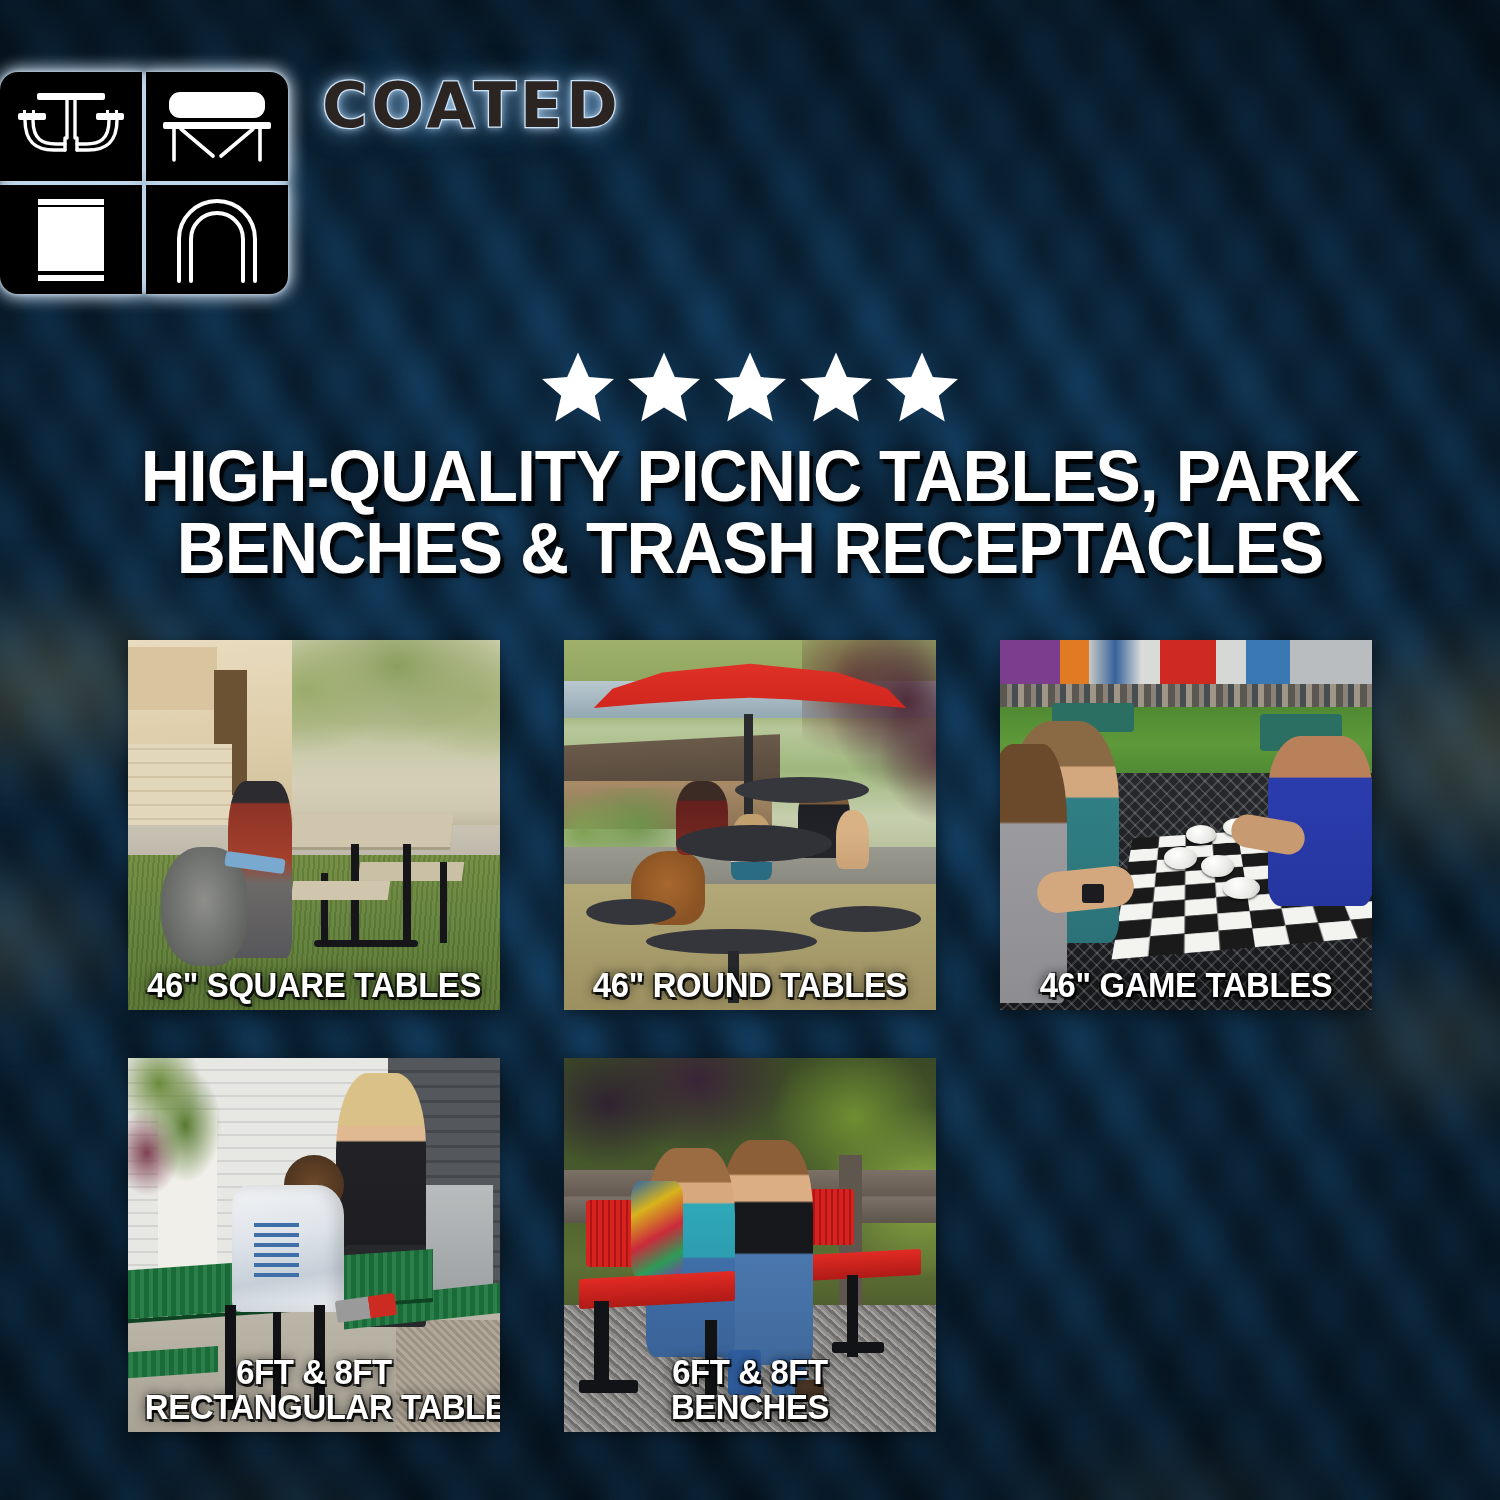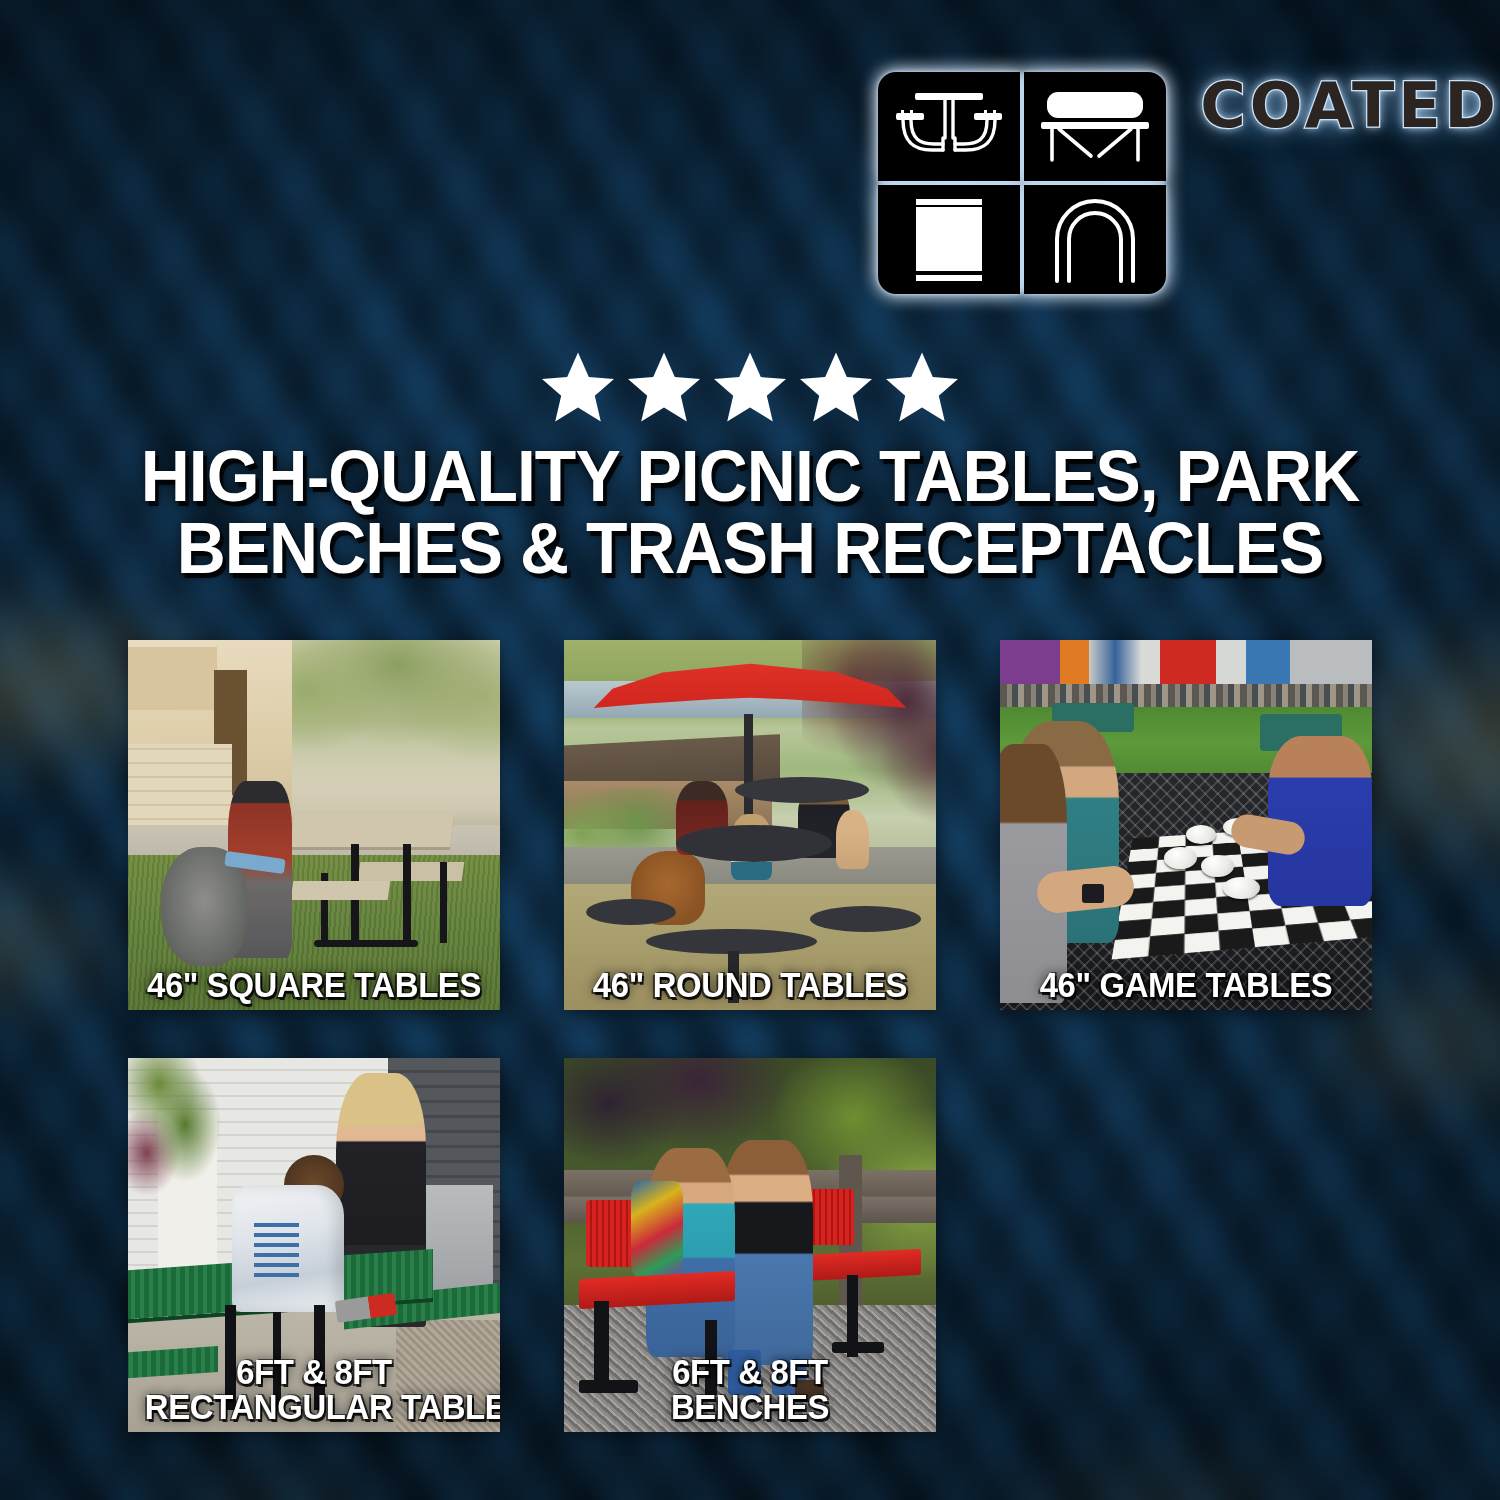--- a/index.html
+++ b/index.html
@@ -82,21 +82,21 @@
     left: 0; top: 0; right: 0; height: 640px;
     background: linear-gradient(180deg, rgba(2,10,18,0.38) 0%, rgba(2,10,18,0.10) 55%, rgba(2,10,18,0.0) 100%);
   }
 
   
   .logo-row {
     position: absolute;
     left: 0; right: 0;
     top: 72px;
     display: flex;
-    justify-content: flex-end;
+    justify-content: flex-start;
     align-items: flex-start;
     gap: 34px;
   }
   .logo-mark {
     width: 288px;
     height: 222px;
     display: grid;
     grid-template-columns: 1fr 1fr;
     grid-template-rows: 1fr 1fr;
     gap: 4px;

